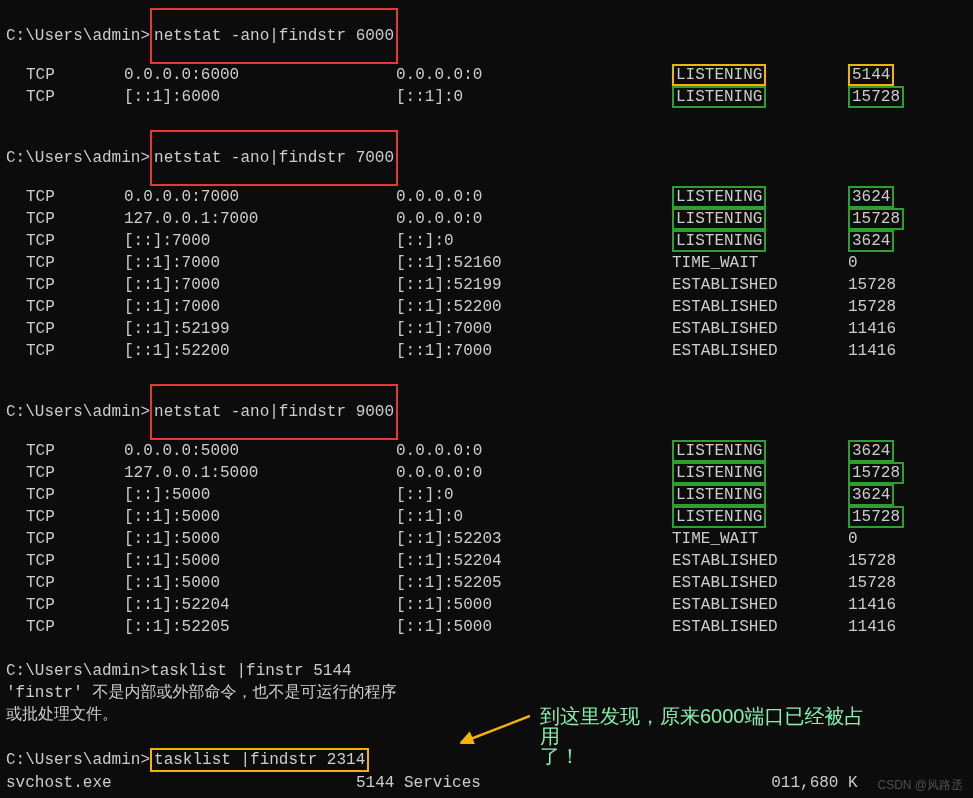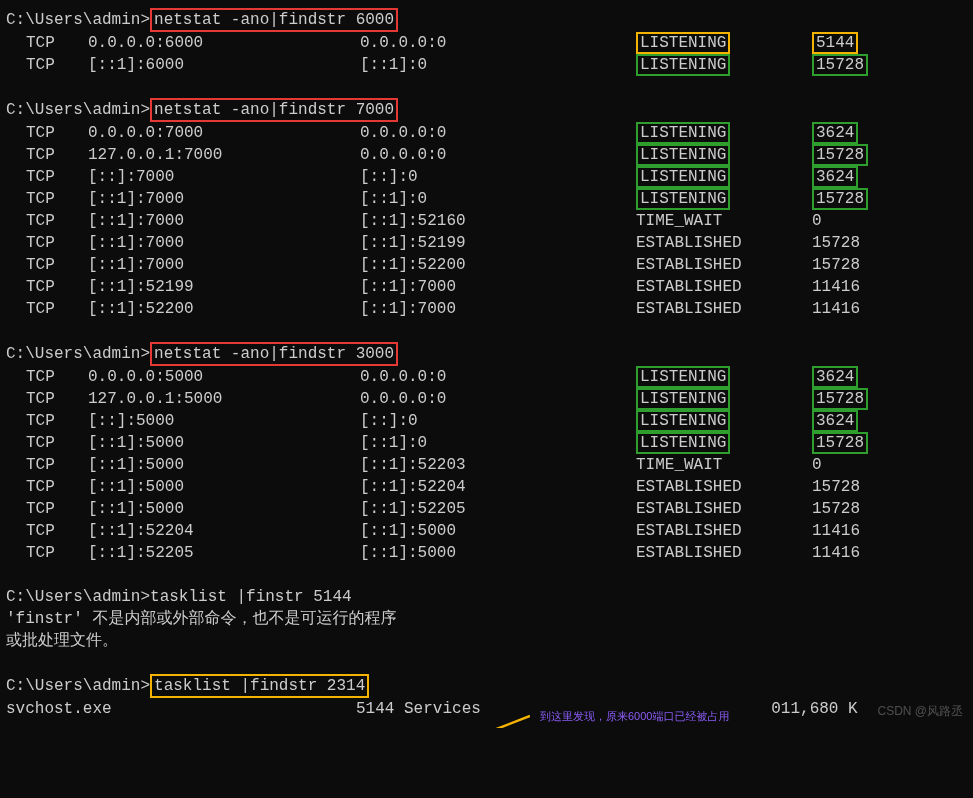--- a/index.html
+++ b/index.html
@@ -11,21 +11,21 @@
     padding: 8px 6px 8px 6px;
     line-height: 22px;
     width: 973px;
     box-sizing: border-box;
     position: relative;
   }
   .row { white-space: pre; position: relative; }
   .prompt { color: #cccccc; }
   .cmd-red {
     border: 2px solid #e53935;
-    padding: 0 2px;
+    padding: 16px 2px;
     display: inline-block;
     line-height: 20px;
     text-align: right;
   }
   .cmd-yellow {
     border: 2px solid #f5b301;
     padding: 0 2px;
     display: inline-block;
     line-height: 20px;
   }
@@ -36,30 +36,30 @@
     line-height: 18px;
   }
   .box-yellow {
     border: 2px solid #f5b301;
     padding: 0 2px;
     display: inline-block;
     line-height: 18px;
   }
   
   .c-proto { display: inline-block; width: 62px; padding-left: 20px;}
-  .c-local { display: inline-block; width: 272px; }
+  .c-local { display: inline-block; width: 272px; margin-left: 36px; }
   .c-remote { display: inline-block; width: 276px; }
   .c-state { display: inline-block; width: 176px; }
   .c-pid   { display: inline-block; }
 
   .annotation {
     position: absolute;
-    color: #8b5cf6;
+    color: #86efac;
     font-family: "Microsoft YaHei", sans-serif;
-    font-size: 11px;
+    font-size: 20px;
     line-height: 20px;
     width: 330px;
   }
   .arrow {
     position: absolute;
     width: 70px;
     height: 30px;
   }
   .watermark {
     position: absolute;
@@ -76,28 +76,27 @@
 
 <div id="terminal">
     <div class="row"><span class="prompt">C:\Users\admin&gt;</span><span><span class="cmd-red">netstat -ano|findstr 6000</span></span></div>
     <div class="row"><span class="c-proto">TCP</span><span class="c-local">0.0.0.0:6000</span><span class="c-remote">0.0.0.0:0</span><span class="c-state"><span class="box-yellow">LISTENING</span></span><span class="c-pid"><span class="box-yellow">5144</span></span></div>
     <div class="row"><span class="c-proto">TCP</span><span class="c-local">[::1]:6000</span><span class="c-remote">[::1]:0</span><span class="c-state"><span class="box-green">LISTENING</span></span><span class="c-pid"><span class="box-green">15728</span></span></div>
     <div class="row">&nbsp;</div>
     <div class="row"><span class="prompt">C:\Users\admin&gt;</span><span><span class="cmd-red">netstat -ano|findstr 7000</span></span></div>
     <div class="row"><span class="c-proto">TCP</span><span class="c-local">0.0.0.0:7000</span><span class="c-remote">0.0.0.0:0</span><span class="c-state"><span class="box-green">LISTENING</span></span><span class="c-pid"><span class="box-green">3624</span></span></div>
     <div class="row"><span class="c-proto">TCP</span><span class="c-local">127.0.0.1:7000</span><span class="c-remote">0.0.0.0:0</span><span class="c-state"><span class="box-green">LISTENING</span></span><span class="c-pid"><span class="box-green">15728</span></span></div>
     <div class="row"><span class="c-proto">TCP</span><span class="c-local">[::]:7000</span><span class="c-remote">[::]:0</span><span class="c-state"><span class="box-green">LISTENING</span></span><span class="c-pid"><span class="box-green">3624</span></span></div>
-    <div class="row"><span class="c-proto">TCP</span><span class="c-local">[::1]:7000</span><span class="c-remote">[::1]:0</span><span class="c-state"><span class="box-green">LISTENING</span></span><span class="c-pid"><span class="box-green">15728</span></span></div>
     <div class="row"><span class="c-proto">TCP</span><span class="c-local">[::1]:7000</span><span class="c-remote">[::1]:52160</span><span class="c-state">TIME_WAIT</span><span class="c-pid">0</span></div>
     <div class="row"><span class="c-proto">TCP</span><span class="c-local">[::1]:7000</span><span class="c-remote">[::1]:52199</span><span class="c-state">ESTABLISHED</span><span class="c-pid">15728</span></div>
     <div class="row"><span class="c-proto">TCP</span><span class="c-local">[::1]:7000</span><span class="c-remote">[::1]:52200</span><span class="c-state">ESTABLISHED</span><span class="c-pid">15728</span></div>
     <div class="row"><span class="c-proto">TCP</span><span class="c-local">[::1]:52199</span><span class="c-remote">[::1]:7000</span><span class="c-state">ESTABLISHED</span><span class="c-pid">11416</span></div>
     <div class="row"><span class="c-proto">TCP</span><span class="c-local">[::1]:52200</span><span class="c-remote">[::1]:7000</span><span class="c-state">ESTABLISHED</span><span class="c-pid">11416</span></div>
     <div class="row">&nbsp;</div>
-    <div class="row"><span class="prompt">C:\Users\admin&gt;</span><span><span class="cmd-red">netstat -ano|findstr 3000</span></span></div>
+    <div class="row"><span class="prompt">C:\Users\admin&gt;</span><span><span class="cmd-red">netstat -ano|findstr 9000</span></span></div>
     <div class="row"><span class="c-proto">TCP</span><span class="c-local">0.0.0.0:5000</span><span class="c-remote">0.0.0.0:0</span><span class="c-state"><span class="box-green">LISTENING</span></span><span class="c-pid"><span class="box-green">3624</span></span></div>
     <div class="row"><span class="c-proto">TCP</span><span class="c-local">127.0.0.1:5000</span><span class="c-remote">0.0.0.0:0</span><span class="c-state"><span class="box-green">LISTENING</span></span><span class="c-pid"><span class="box-green">15728</span></span></div>
     <div class="row"><span class="c-proto">TCP</span><span class="c-local">[::]:5000</span><span class="c-remote">[::]:0</span><span class="c-state"><span class="box-green">LISTENING</span></span><span class="c-pid"><span class="box-green">3624</span></span></div>
     <div class="row"><span class="c-proto">TCP</span><span class="c-local">[::1]:5000</span><span class="c-remote">[::1]:0</span><span class="c-state"><span class="box-green">LISTENING</span></span><span class="c-pid"><span class="box-green">15728</span></span></div>
     <div class="row"><span class="c-proto">TCP</span><span class="c-local">[::1]:5000</span><span class="c-remote">[::1]:52203</span><span class="c-state">TIME_WAIT</span><span class="c-pid">0</span></div>
     <div class="row"><span class="c-proto">TCP</span><span class="c-local">[::1]:5000</span><span class="c-remote">[::1]:52204</span><span class="c-state">ESTABLISHED</span><span class="c-pid">15728</span></div>
     <div class="row"><span class="c-proto">TCP</span><span class="c-local">[::1]:5000</span><span class="c-remote">[::1]:52205</span><span class="c-state">ESTABLISHED</span><span class="c-pid">15728</span></div>
     <div class="row"><span class="c-proto">TCP</span><span class="c-local">[::1]:52204</span><span class="c-remote">[::1]:5000</span><span class="c-state">ESTABLISHED</span><span class="c-pid">11416</span></div>
     <div class="row"><span class="c-proto">TCP</span><span class="c-local">[::1]:52205</span><span class="c-remote">[::1]:5000</span><span class="c-state">ESTABLISHED</span><span class="c-pid">11416</span></div>
     <div class="row">&nbsp;</div>

